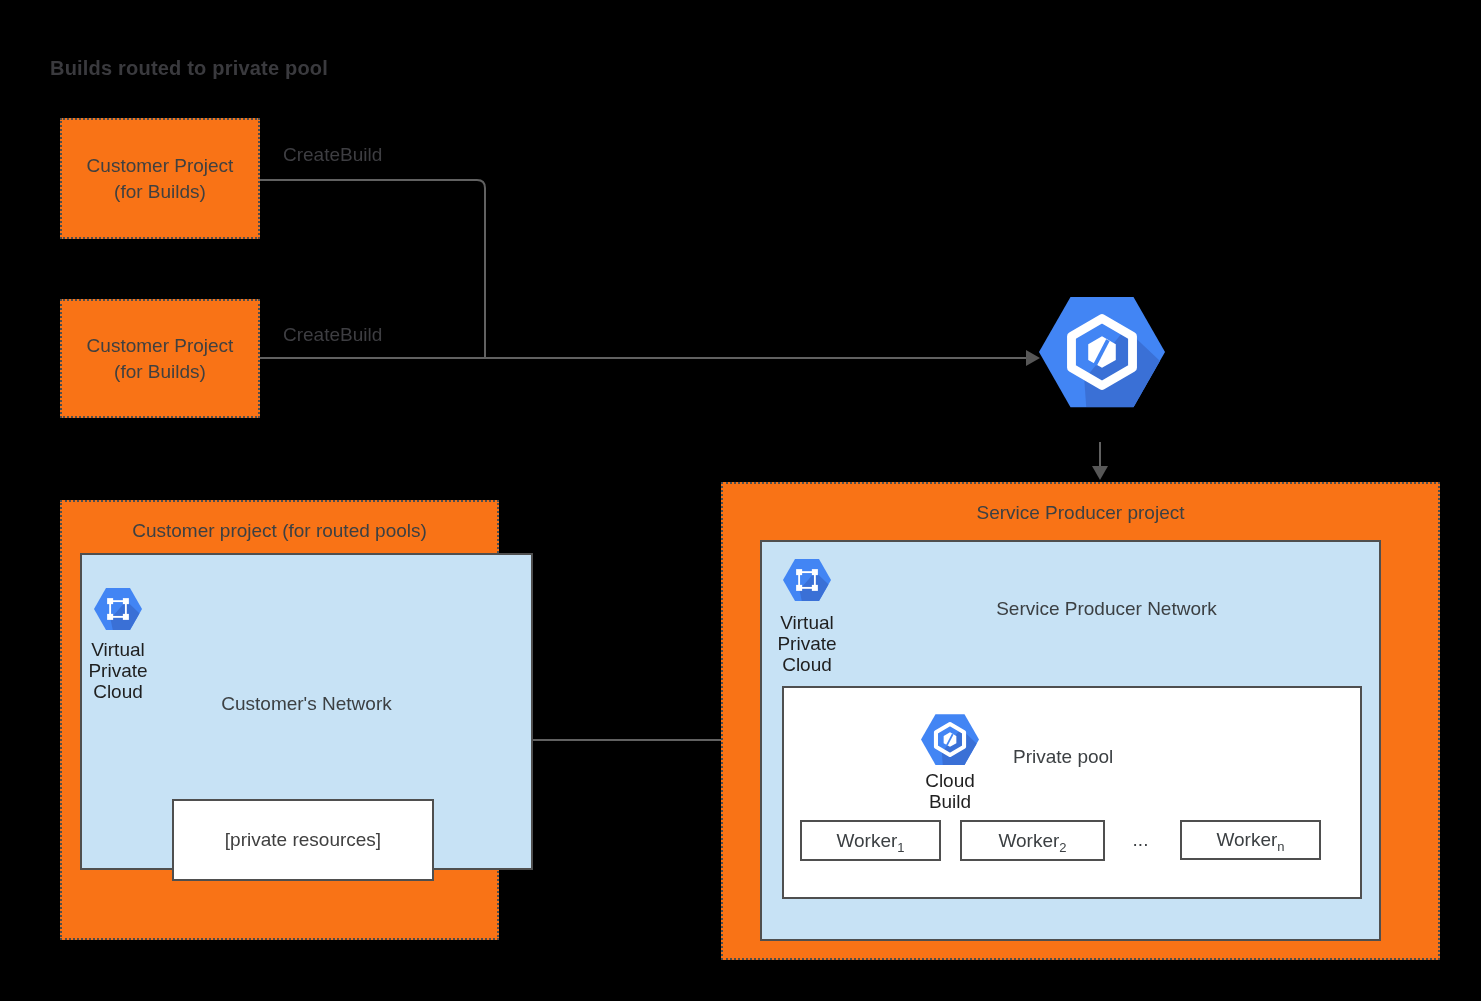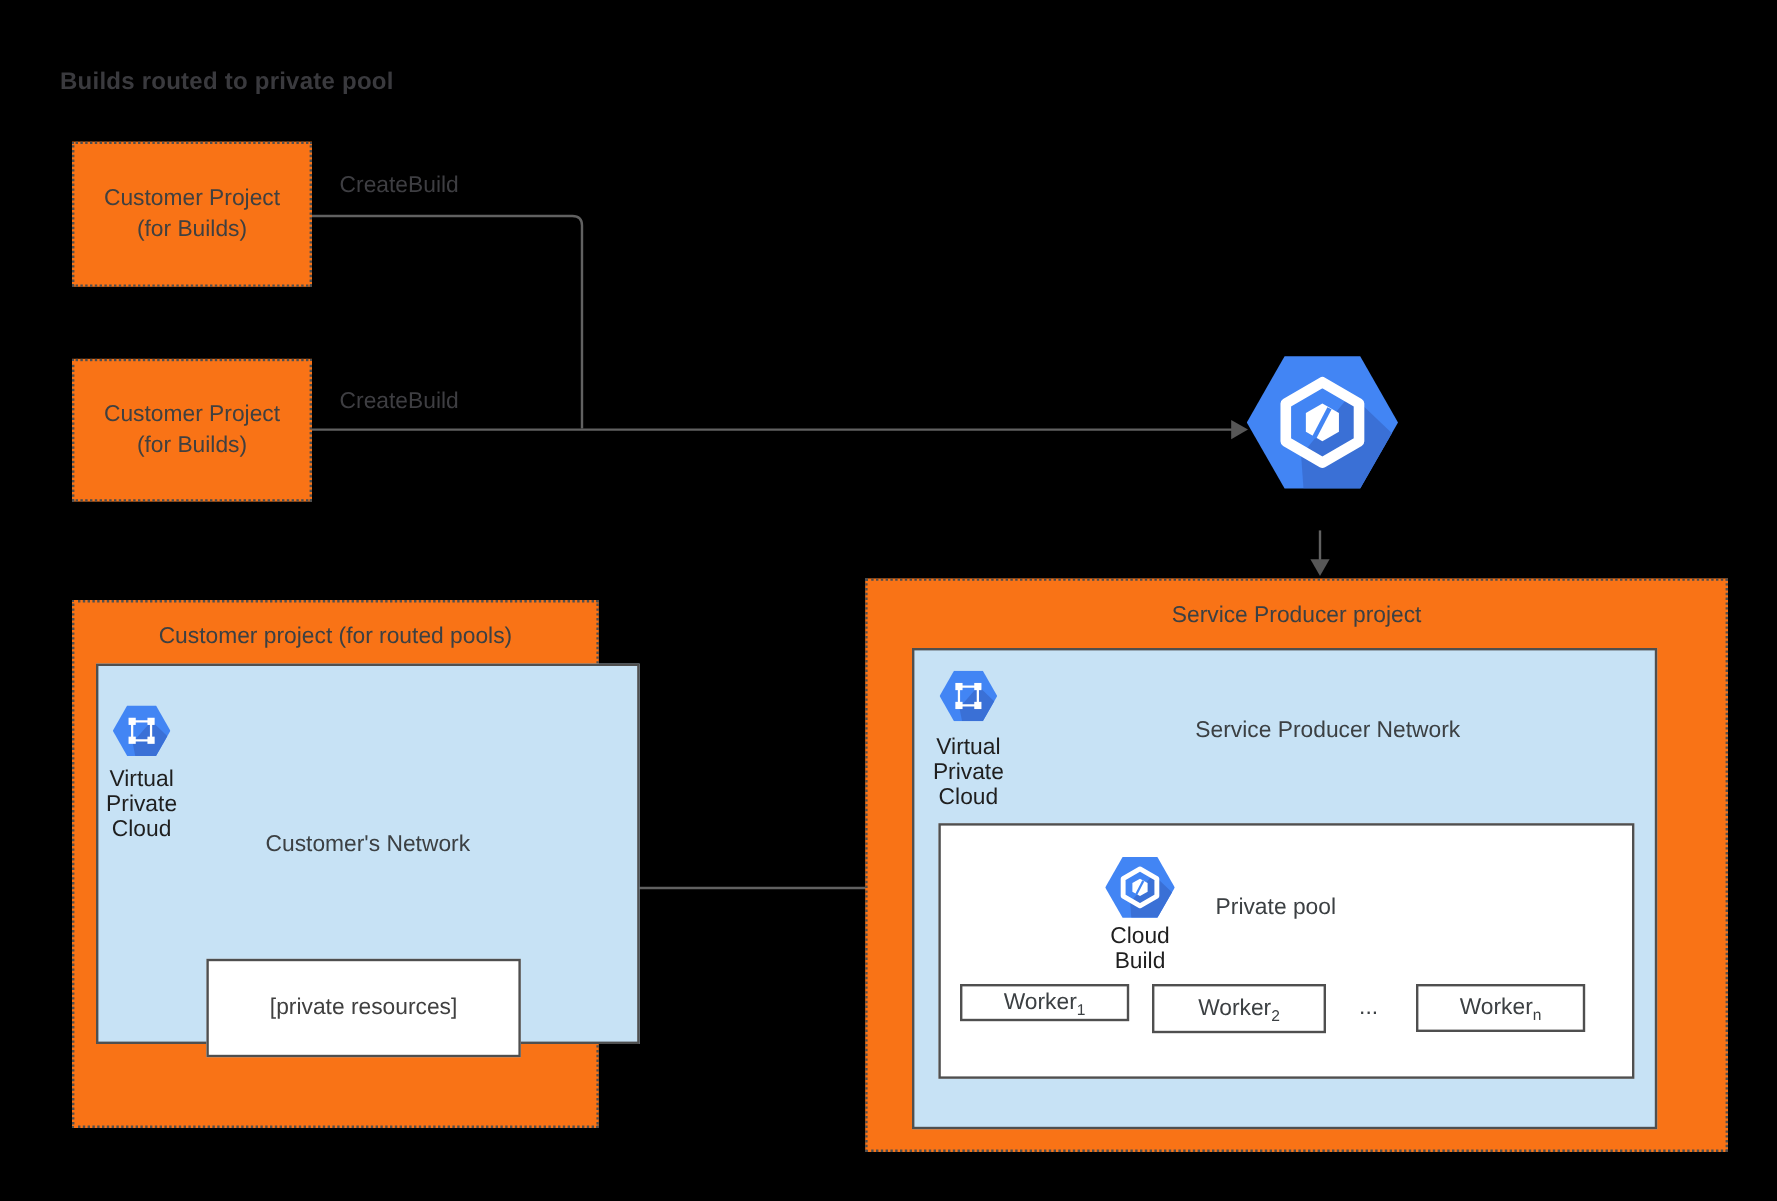--- a/index.html
+++ b/index.html
@@ -186,21 +186,21 @@
       <polygon points="64,22 95,40 95,72 64,90 33,72 33,40" fill="none" stroke="#ffffff" stroke-width="9" stroke-linejoin="round"></polygon>
       <polygon points="64,40 78,48 78,64 64,72 50,64 50,48" fill="#ffffff"></polygon>
       <line x1="70" y1="44" x2="57" y2="69" stroke="#4285f4" stroke-width="4"></line>
     </svg>
   </span>
   <div class="abs caption" style="left:910px;top:770px;width:80px;">Cloud
 Build</div>
 
   <div class="abs label" style="left:1013px;top:744px;color:#3c4043;">Private pool</div>
 
-  <div class="abs box-white center-flex" style="left:800px;top:820px;width:141px;height:31px;">
+  <div class="abs box-white center-flex" style="left:800px;top:820px;width:141px;height:41px;">
     <div class="worker-label"><span>Worker</span><sub>1</sub></div>
   </div>
   <div class="abs box-white center-flex" style="left:960px;top:820px;width:145px;height:41px;">
     <div class="worker-label"><span>Worker</span><sub>2</sub></div>
   </div>
   <div class="abs ellipsis-label" style="left:1118px;top:829px;width:45px;">...</div>
   <div class="abs box-white center-flex" style="left:1180px;top:820px;width:141px;height:40px;">
     <div class="worker-label"><span>Worker</span><sub>n</sub></div>
   </div>
 

